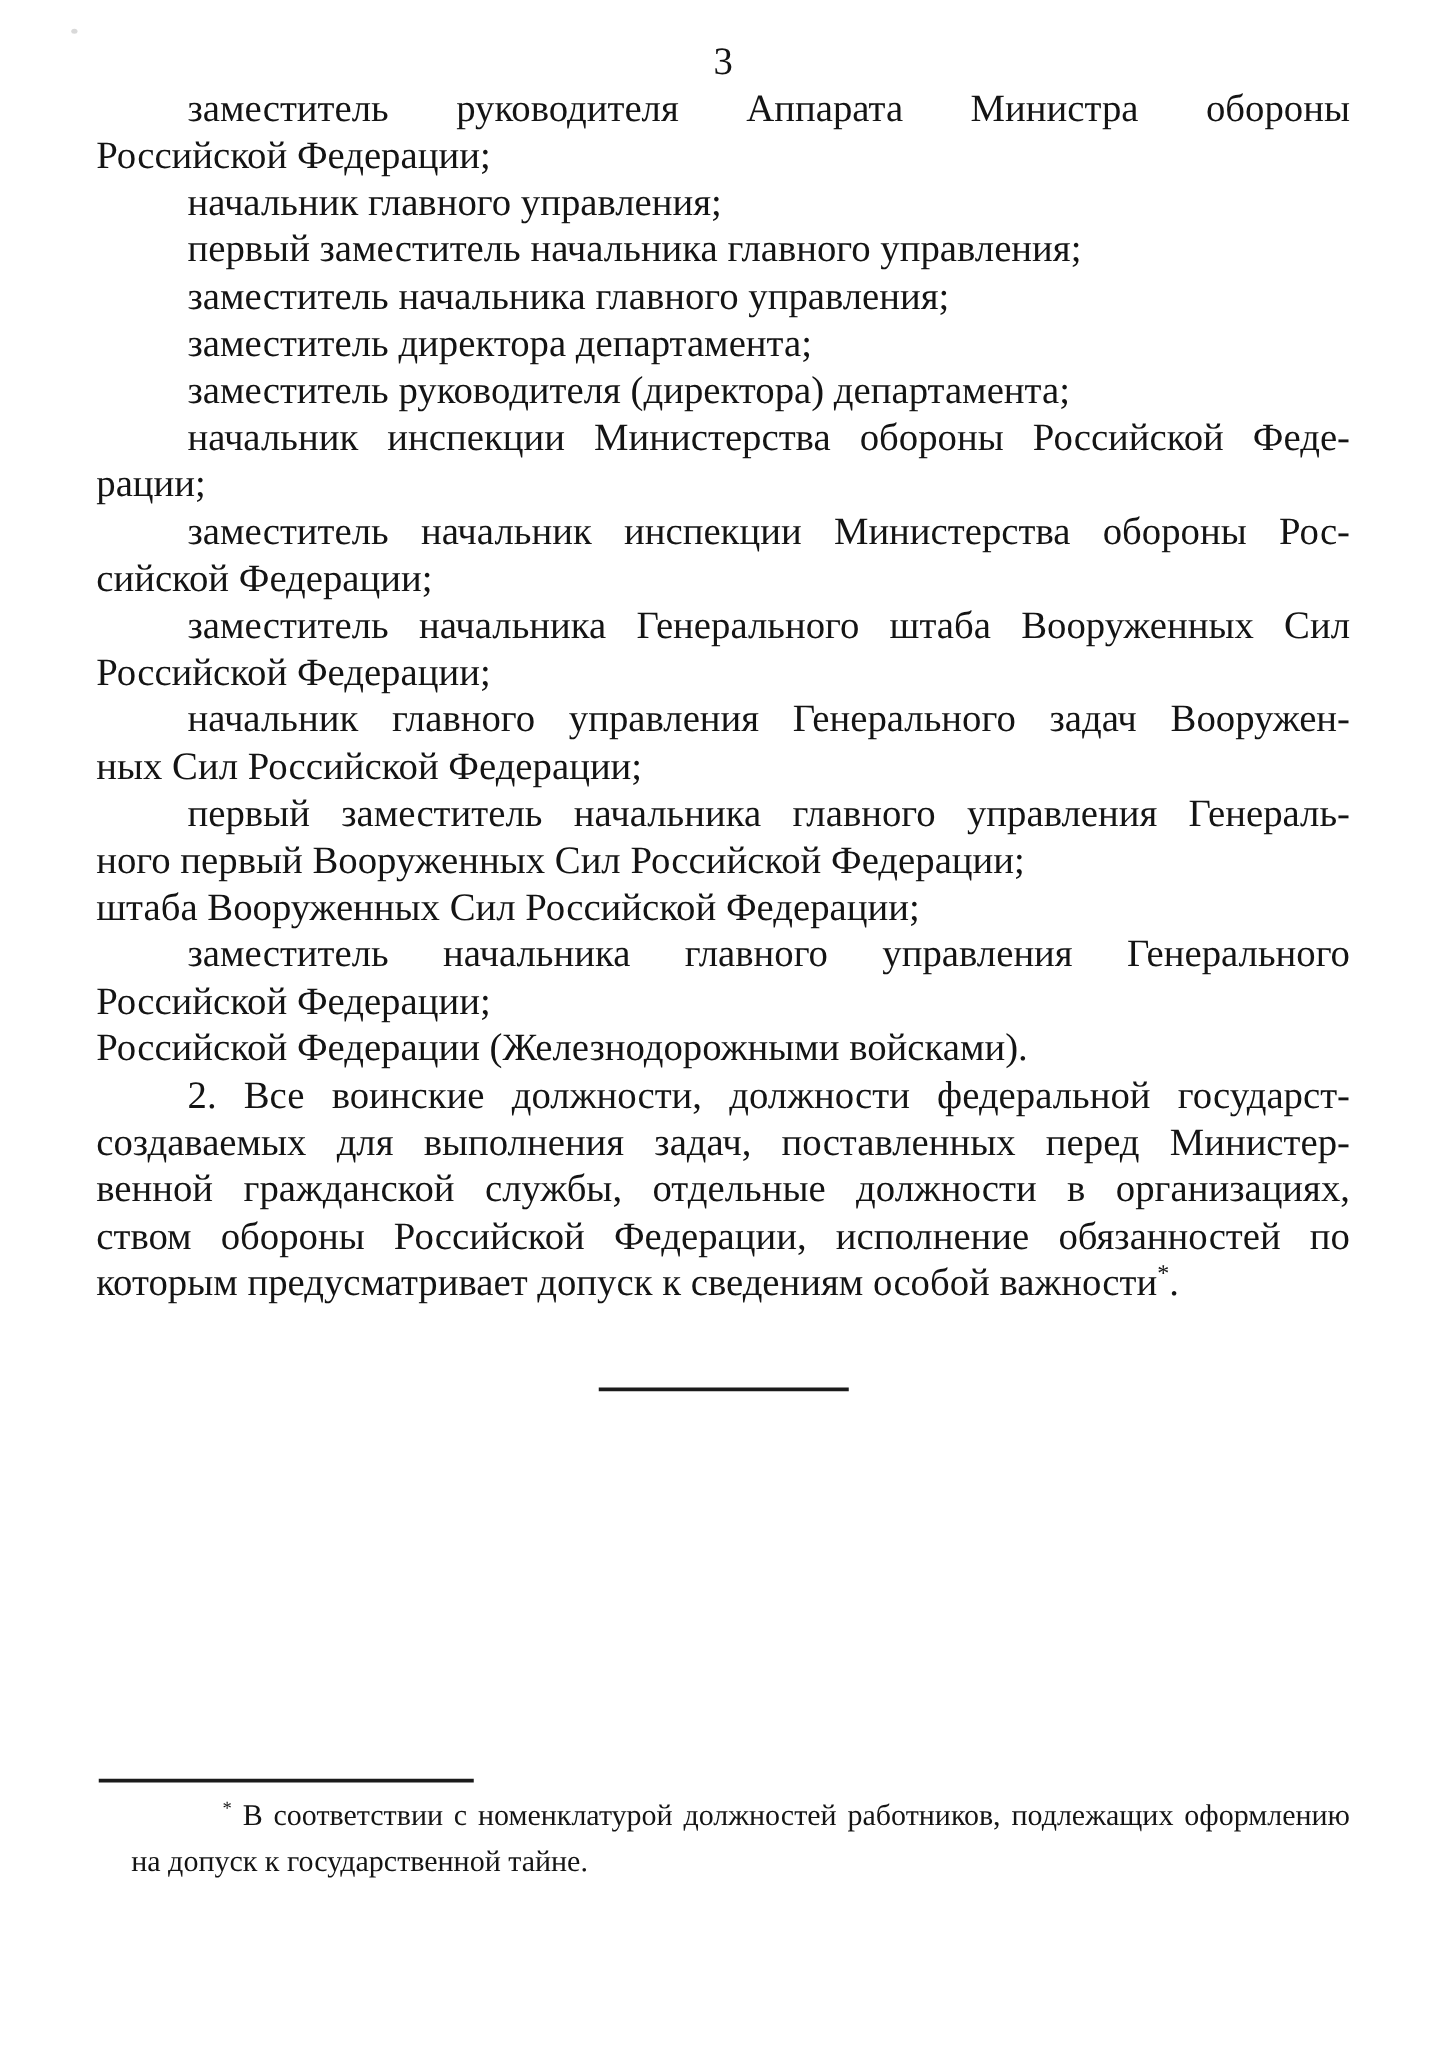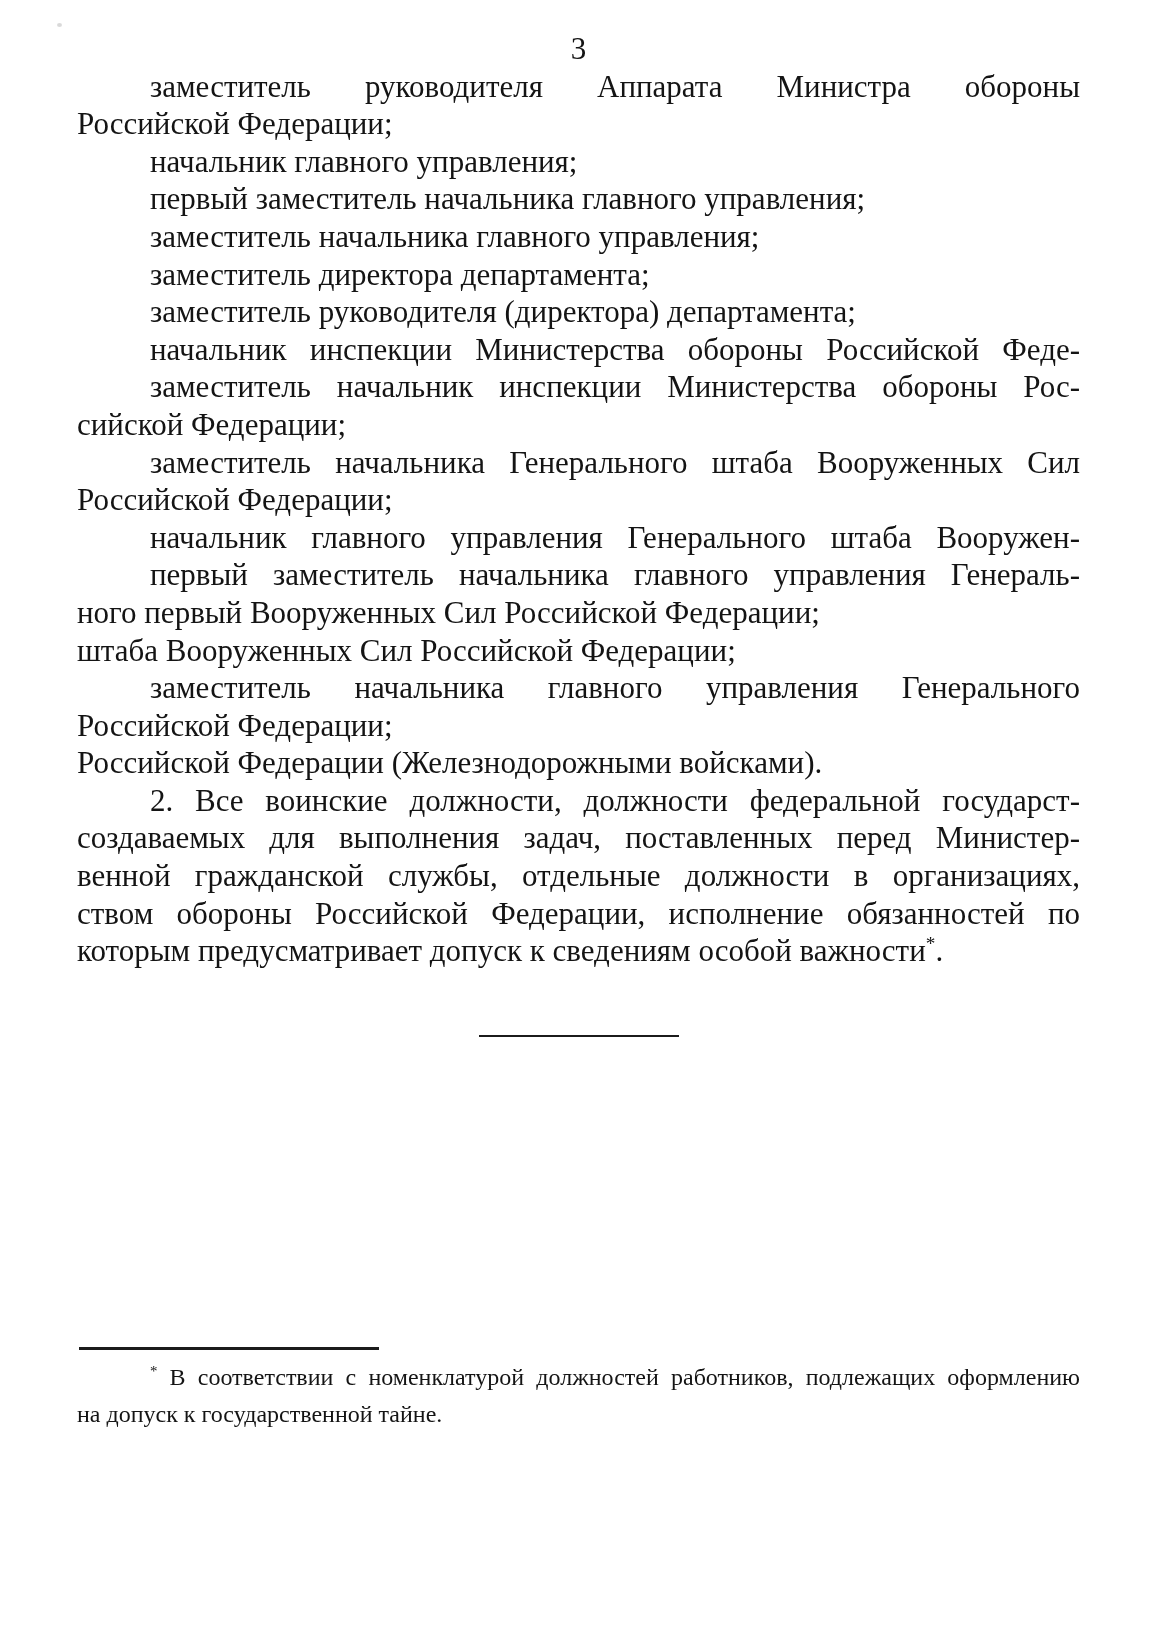--- a/index.html
+++ b/index.html
@@ -62,20 +62,21 @@
   .footnote-separator {
     width: 300px;
     height: 3px;
     background: #1b1b1b;
     margin: 310px 0 0 2px;
   }
   .footnote {
     margin-top: 9px;
     font-size: 24px;
     line-height: 37px;
+    margin-left: 28px;
   }
   .fn-line {
     text-align: justify;
     text-align-last: justify;
   }
   .fn-line.fn-first {
     text-indent: 73px;
   }
   .fn-line.fn-last {
     text-align-last: left;
@@ -105,31 +106,33 @@
           <div class="line first last">заместитель начальника главного управления;</div>
         </div>
         <div class="para">
           <div class="line first last">заместитель директора департамента;</div>
         </div>
         <div class="para">
           <div class="line first last">заместитель руководителя (директора) департамента;</div>
         </div>
         <div class="para">
           <div class="line first">начальник инспекции Министерства обороны Российской Феде-</div>
+          <div class="line last">рации;</div>
         </div>
         <div class="para">
           <div class="line first">заместитель начальник инспекции Министерства обороны Рос-</div>
           <div class="line last">сийской Федерации;</div>
         </div>
         <div class="para">
           <div class="line first">заместитель начальника Генерального штаба Вооруженных Сил</div>
           <div class="line last">Российской Федерации;</div>
         </div>
         <div class="para">
-          <div class="line first">начальник главного управления Генерального штаба Вооружен-</div>
+          <div class="line first">начальник главного управления Генерального задач Вооружен-</div>
+          <div class="line last">ных Сил Российской Федерации;</div>
         </div>
         <div class="para">
           <div class="line first">первый заместитель начальника главного управления Генераль-</div>
           <div class="line last">ного первый Вооруженных Сил Российской Федерации;</div>
         </div>
         <div class="para">
           <div class="line last">штаба Вооруженных Сил Российской Федерации;</div>
           <div class="line first">заместитель начальника главного управления Генерального</div>
         </div>
         <div class="para">

